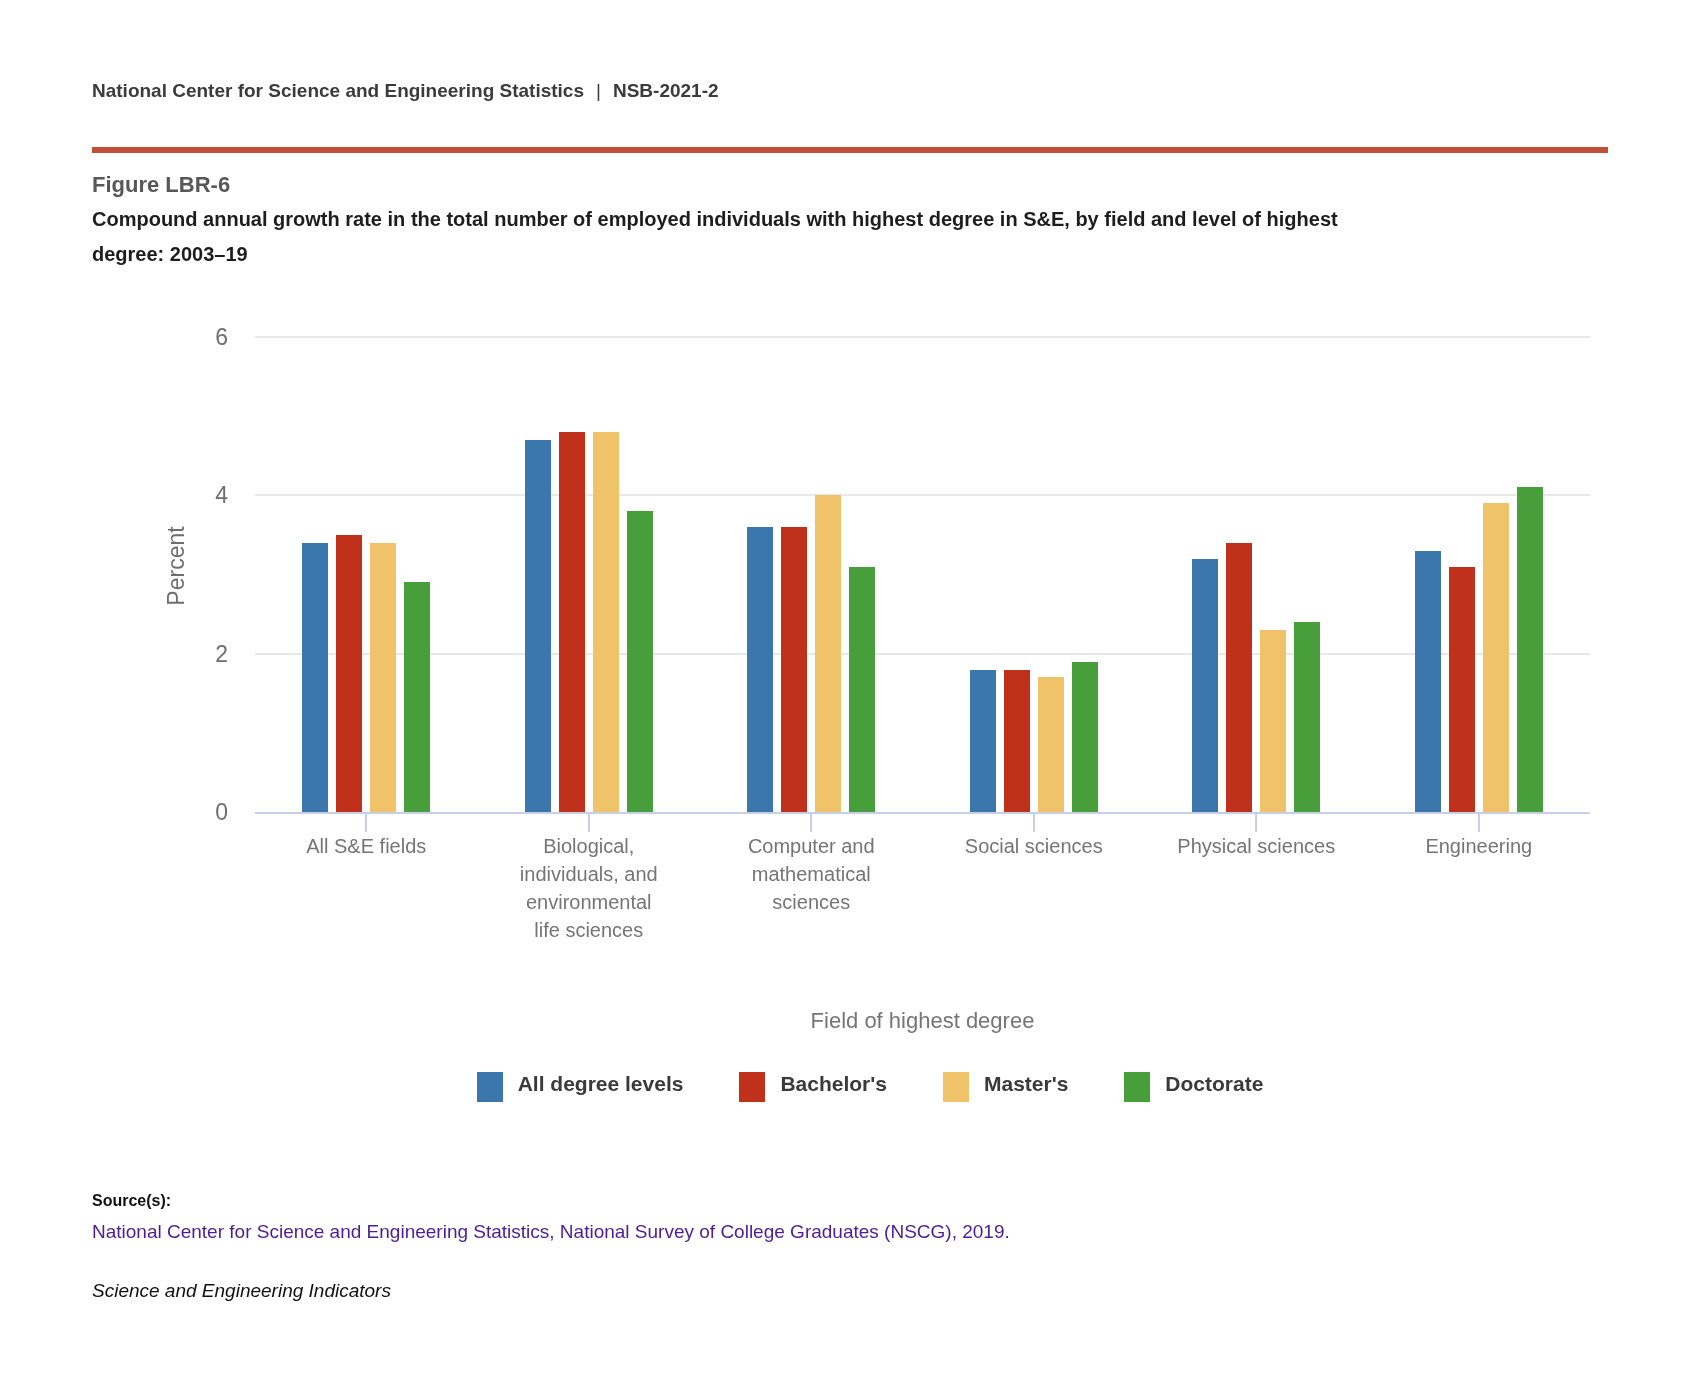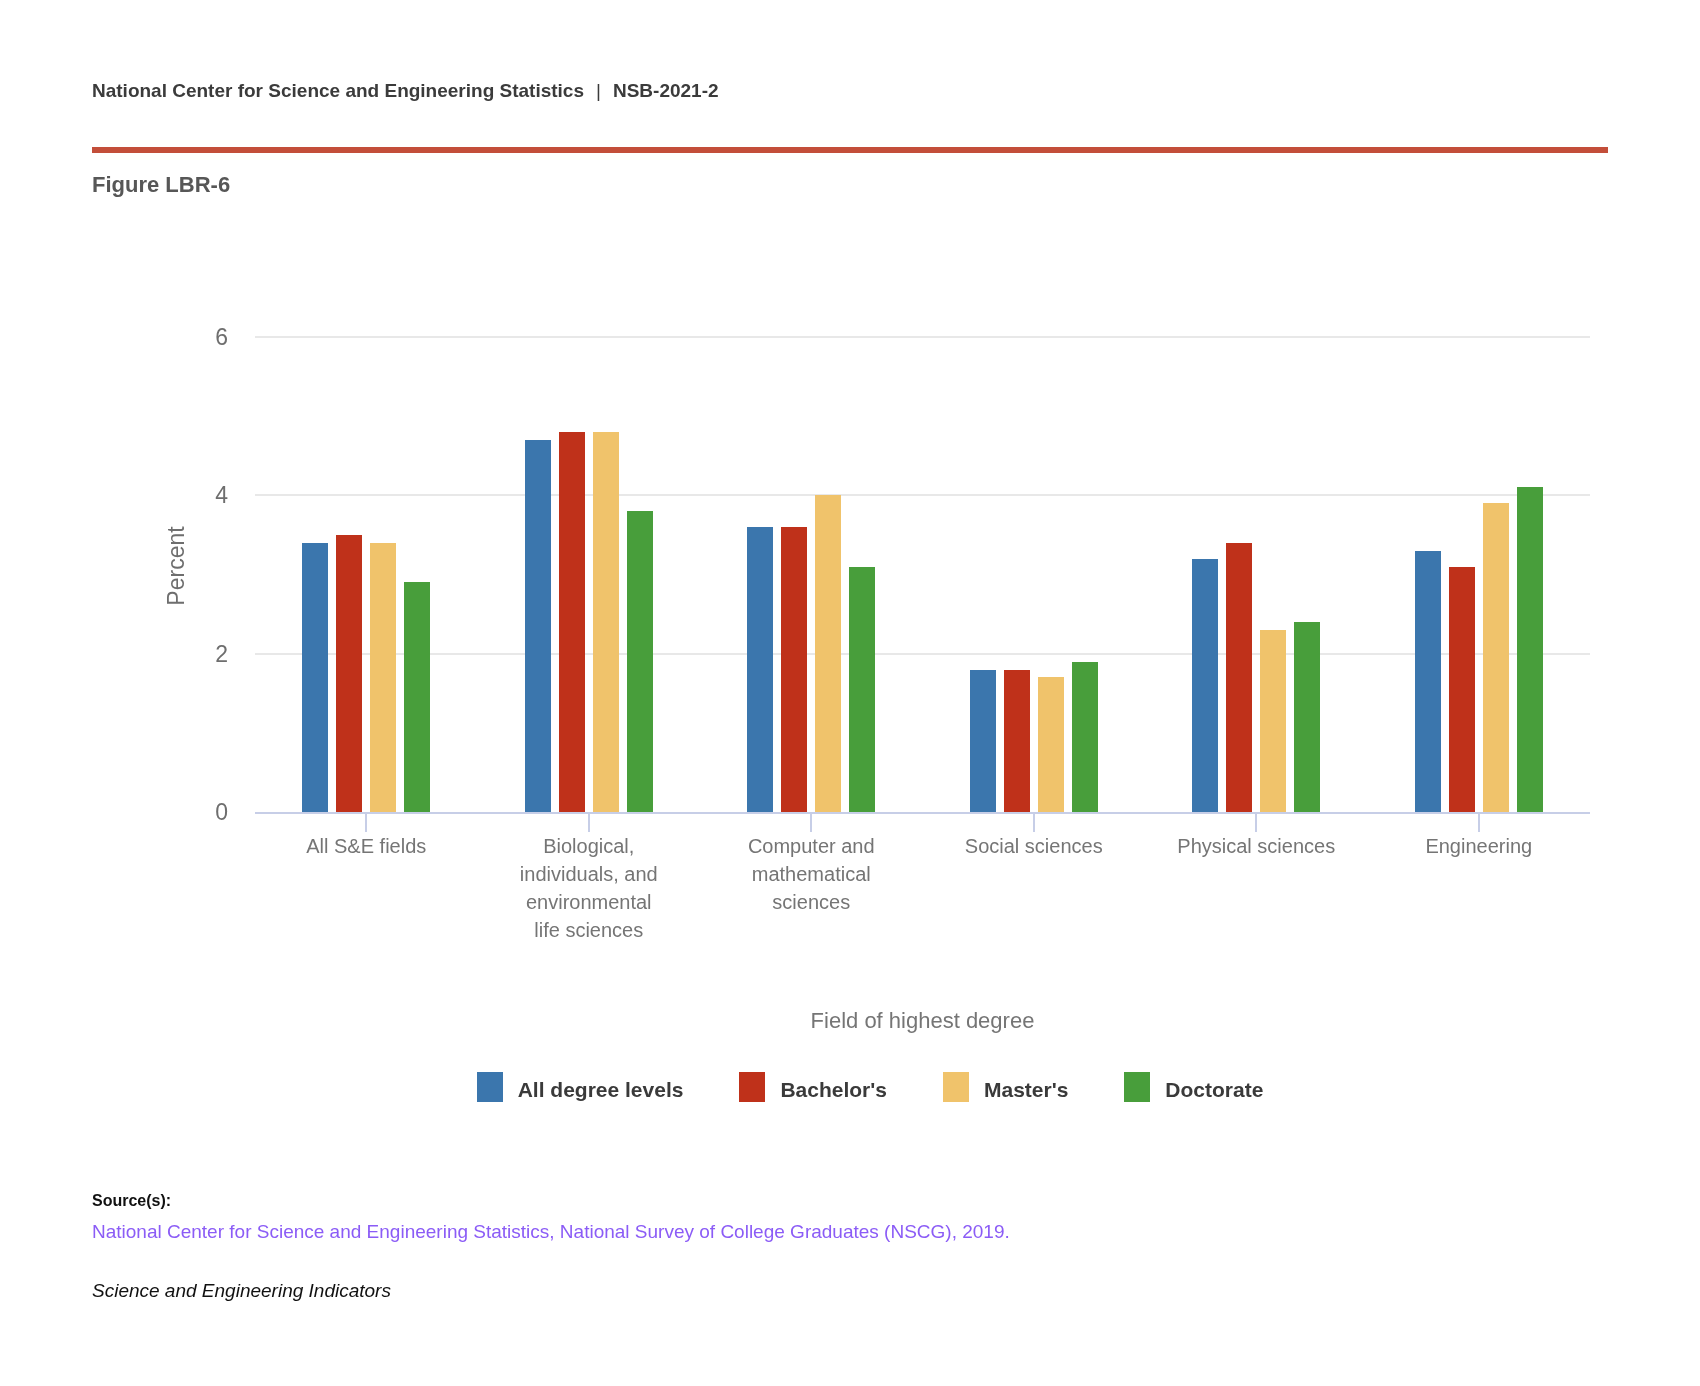--- a/index.html
+++ b/index.html
@@ -51,46 +51,50 @@
     flex:1;text-align:center;font-size:20px;color:#757575;line-height:28px;
   }
   .x-axis-title{
     position:absolute;left:255px;top:1008px;width:1335px;text-align:center;
     font-size:22px;color:#757575;
   }
   .legend{
     position:absolute;left:70px;top:1072px;width:1600px;display:flex;
     justify-content:center;gap:56px;align-items:center;
   }
-  .legend-item{display:flex;align-items:flex-end;}
+  .legend-item{display:flex;align-items:flex-start;}
   .legend-swatch{width:26px;height:30px;margin-right:15px;}
   .legend-label{font-size:21px;font-weight:bold;color:#3a3a3a;white-space:nowrap;}
   .source-heading{
     position:absolute;left:92px;top:1192px;font-size:16px;font-weight:bold;color:#111111;
   }
   .source-text{
-    position:absolute;left:92px;top:1221px;font-size:19px;color:#8b5cf6;white-space:nowrap;
+    position:absolute;left:92px;top:1221px;font-size:19px;color:#4c1d95;white-space:nowrap;
   }
   .source-footer{
     position:absolute;left:92px;top:1280px;font-size:19px;font-style:italic;color:#111111;
   }
 </style>
 </head>
 <body>
 
 <div class="page">
 
   <div class="header">
     <span>National Center for Science and Engineering Statistics</span><span class="sep">|</span><span>NSB-2021-2</span>
   </div>
 
   <div class="accent-rule"></div>
 
   <div class="figure-label">Figure LBR-6</div>
 
+  <div class="figure-title">
+    <div>Compound annual growth rate in the total number of employed individuals with highest degree in S&amp;E, by field and level of highest</div>
+    <div>degree: 2003–19</div>
+  </div>
 
   <div>
     <div class="y-axis-title">Percent</div>
     <div class="yticks">
         <div class="ytick" style="top: 462px;">0</div>
         <div class="ytick" style="top: 303.667px;">2</div>
         <div class="ytick" style="top: 145.333px;">4</div>
         <div class="ytick" style="top: -13px;">6</div>
       </div>
     <div class="plot">

